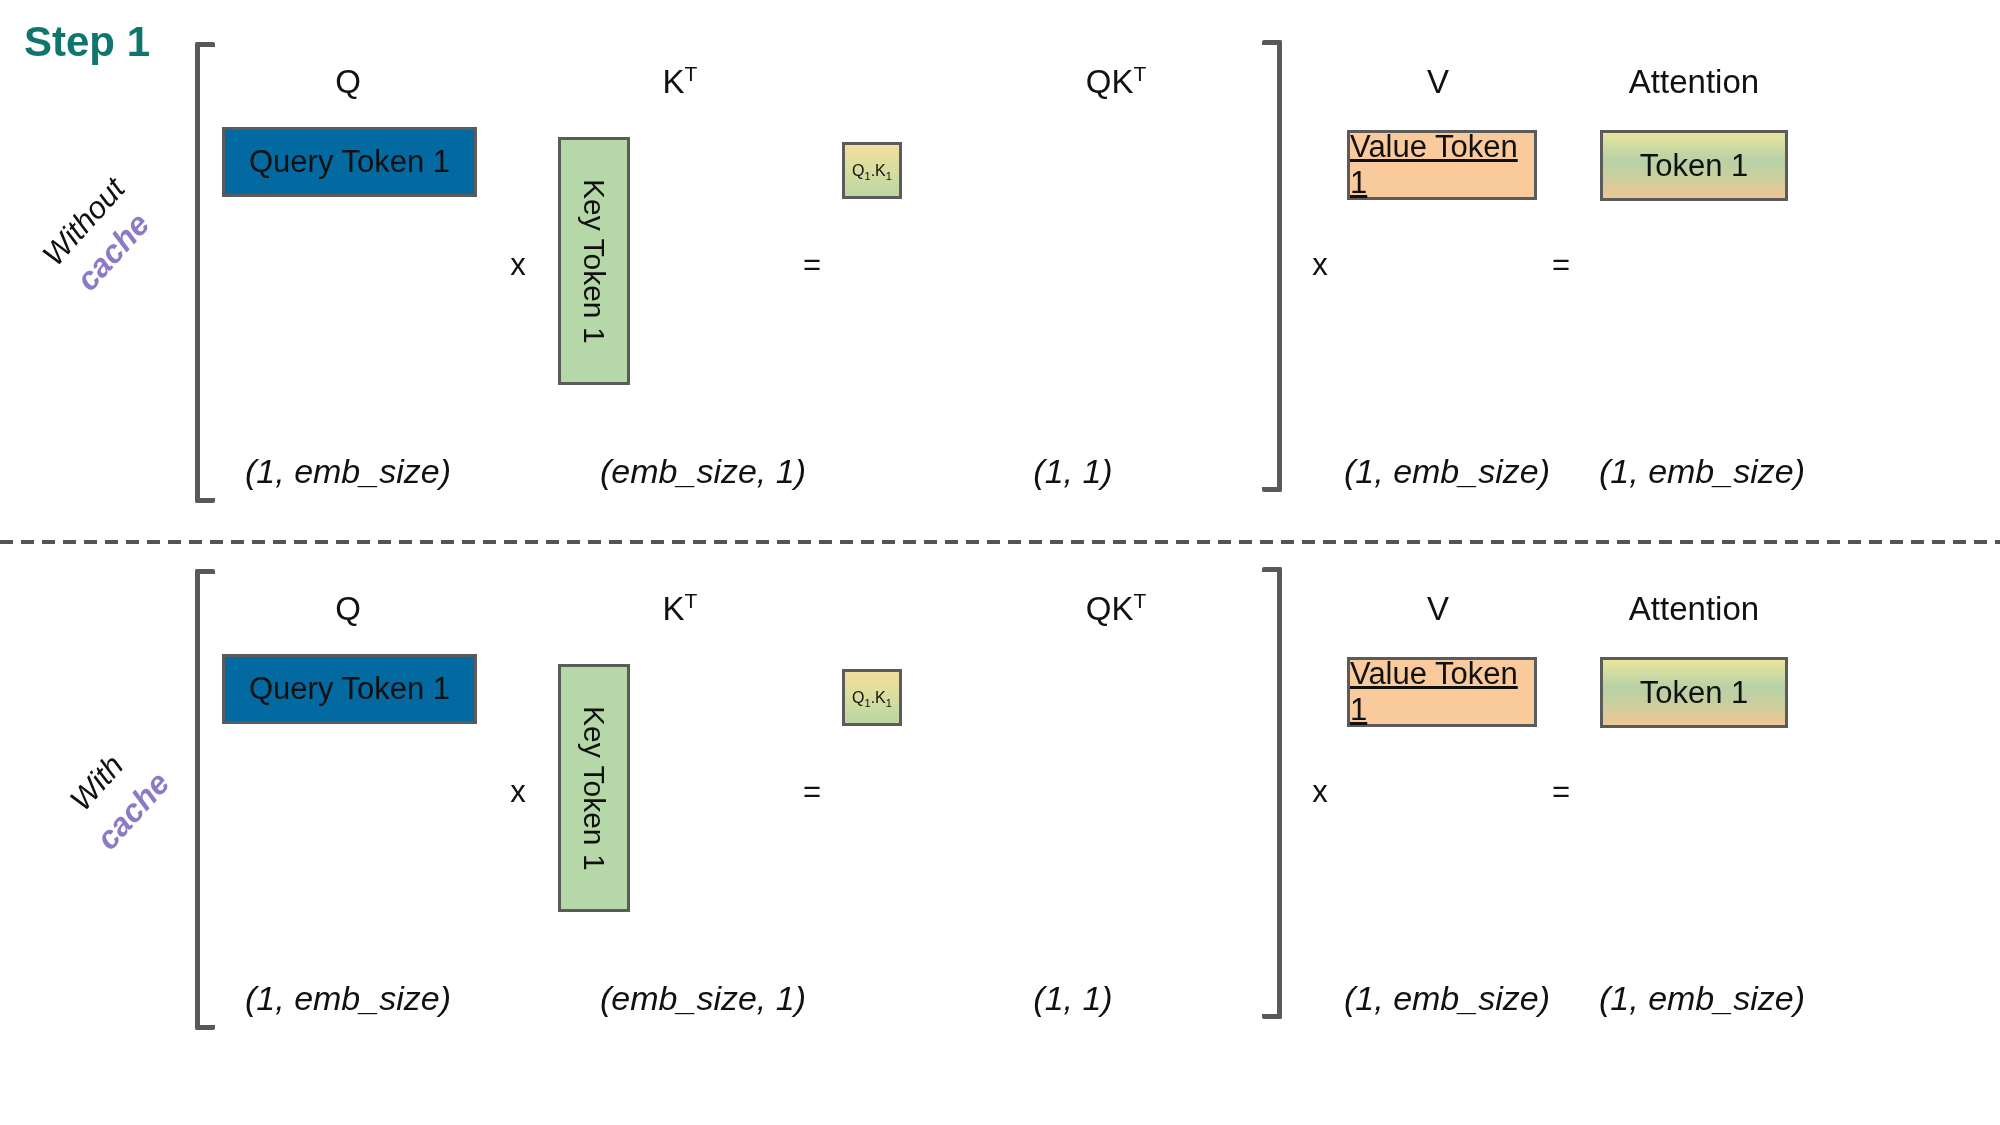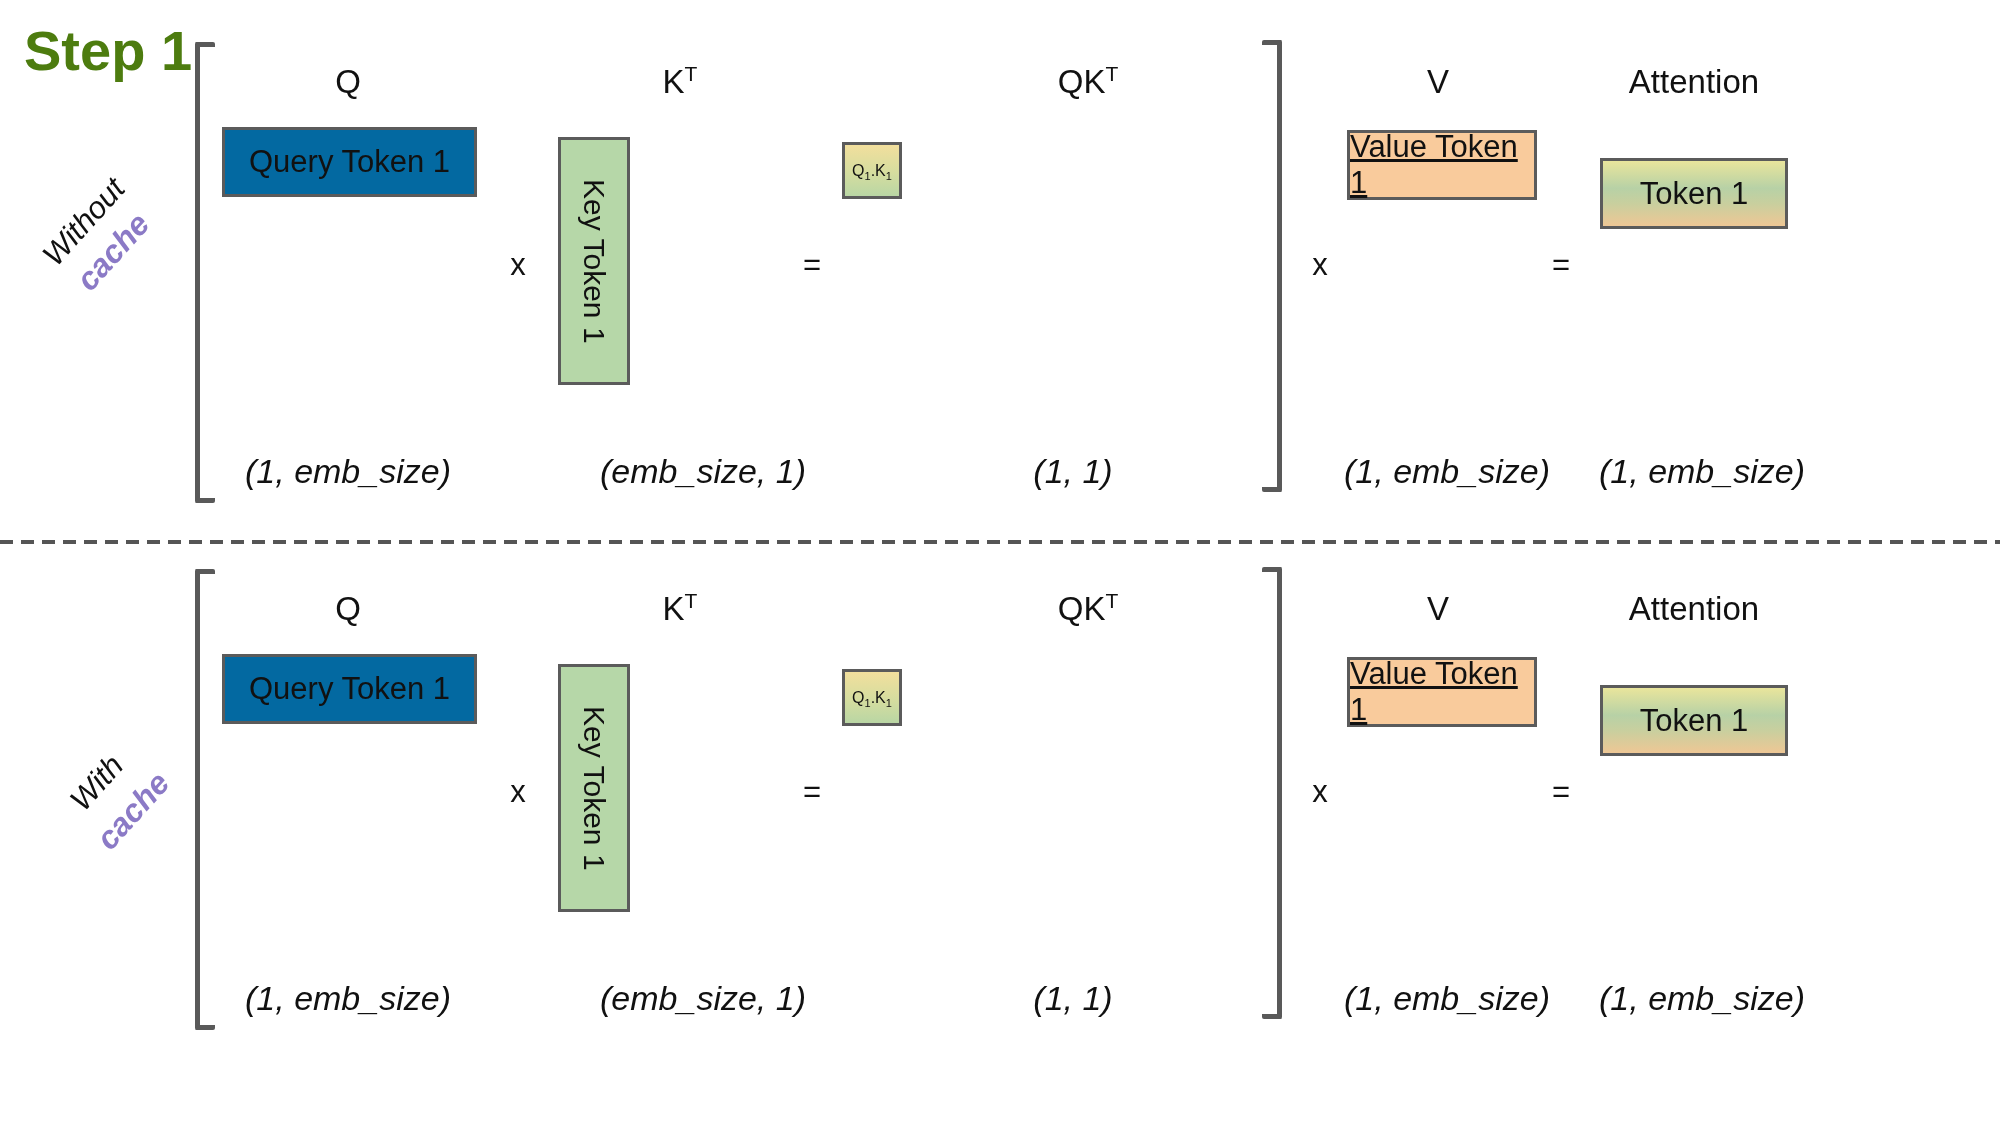--- a/index.html
+++ b/index.html
@@ -2,21 +2,21 @@
 <html><head>
 <meta charset="utf-8">
 <style>
   html,body{margin:0;padding:0;background:#ffffff;}
   .canvas{
     position:relative;width:2000px;height:1125px;background:#ffffff;
     font-family:"Liberation Sans",sans-serif;color:#1a1a1a;overflow:hidden;
   }
   .abs{position:absolute;}
 
-  .step-title{left:24px;top:18px;font-size:56px;font-weight:700;color:#4d7c0f;}
+  .step-title{left:24px;top:18px;font-size:42px;font-weight:700;color:#0f766e;}
 
   .row{position:absolute;left:0;width:2000px;height:520px;}
   .row-top{top:0;}
   .row-bottom{top:527px;}
 
   
   .bracket{position:absolute;width:15px;border:5px solid #595959;border-radius:2px;}
   .bracket-left{left:195px;top:42px;height:451px;border-right:none;}
   .bracket-right{left:1262px;top:40px;height:442px;border-left:none;}
 
@@ -26,34 +26,34 @@
   .side-purple{font-size:32px;font-style:italic;font-weight:700;color:#8b7ac6;}
   .row-top .side-black{left:84px;top:222px;}
   .row-top .side-purple{left:113px;top:252px;}
   .row-bottom .side-black{left:97px;top:256px;}
   .row-bottom .side-purple{left:133px;top:284px;}
 
   
   .col-header{position:absolute;top:62px;height:40px;font-size:33px;text-align:center;line-height:40px;color:#111;}
   .h-q{left:248px;width:200px;}
   .h-k{left:610px;width:140px;}
-  .h-qk{left:1018px;width:140px;}
+  .h-qk{left:1046px;width:140px;}
   .h-v{left:1388px;width:100px;}
   .h-att{left:1594px;width:200px;}
   .sup{font-size:21px;vertical-align:super;line-height:0;}
 
   
   .mbox{position:absolute;border:3px solid #5b5b5b;display:flex;align-items:center;justify-content:center;font-size:31px;color:#111;box-sizing:border-box;}
   .query-box{left:222px;top:127px;width:255px;height:70px;background:#0369a1;}
   .key-box{left:558px;top:137px;width:72px;height:248px;background:#b6d7a8;}
   .key-box .vtext{writing-mode:vertical-rl;text-orientation:mixed;font-size:30px;white-space:nowrap;}
   .qk-box{left:842px;top:142px;width:60px;height:57px;background:linear-gradient(180deg,#f2df9d 0%,#d5dd9f 55%,#b9d6a4 100%);font-size:16px;}
   .qk-box .sub{font-size:11px;vertical-align:sub;line-height:0;}
   .value-box{left:1347px;top:130px;width:190px;height:70px;background:#f9cb9c;text-decoration:underline;}
-  .token-box{left:1600px;top:130px;width:188px;height:71px;background:linear-gradient(180deg,#e9e59c 0%,#b7d1a6 42%,#c9cf9e 66%,#eec795 100%);margin-top:28px;}
+  .token-box{left:1600px;top:130px;width:188px;height:71px;background:linear-gradient(180deg,#e9e59c 0%,#b7d1a6 42%,#c9cf9e 66%,#eec795 100%);}
 
   
   .op{position:absolute;top:244px;width:60px;height:42px;text-align:center;line-height:42px;font-size:31px;color:#111;}
   .op-x1{left:488px;}
   .op-eq1{left:782px;}
   .op-x2{left:1290px;}
   .op-eq2{left:1531px;}
 
   
   .dim{position:absolute;top:449px;height:44px;font-size:34px;text-align:center;line-height:44px;color:#111;white-space:nowrap;font-style:italic;}

